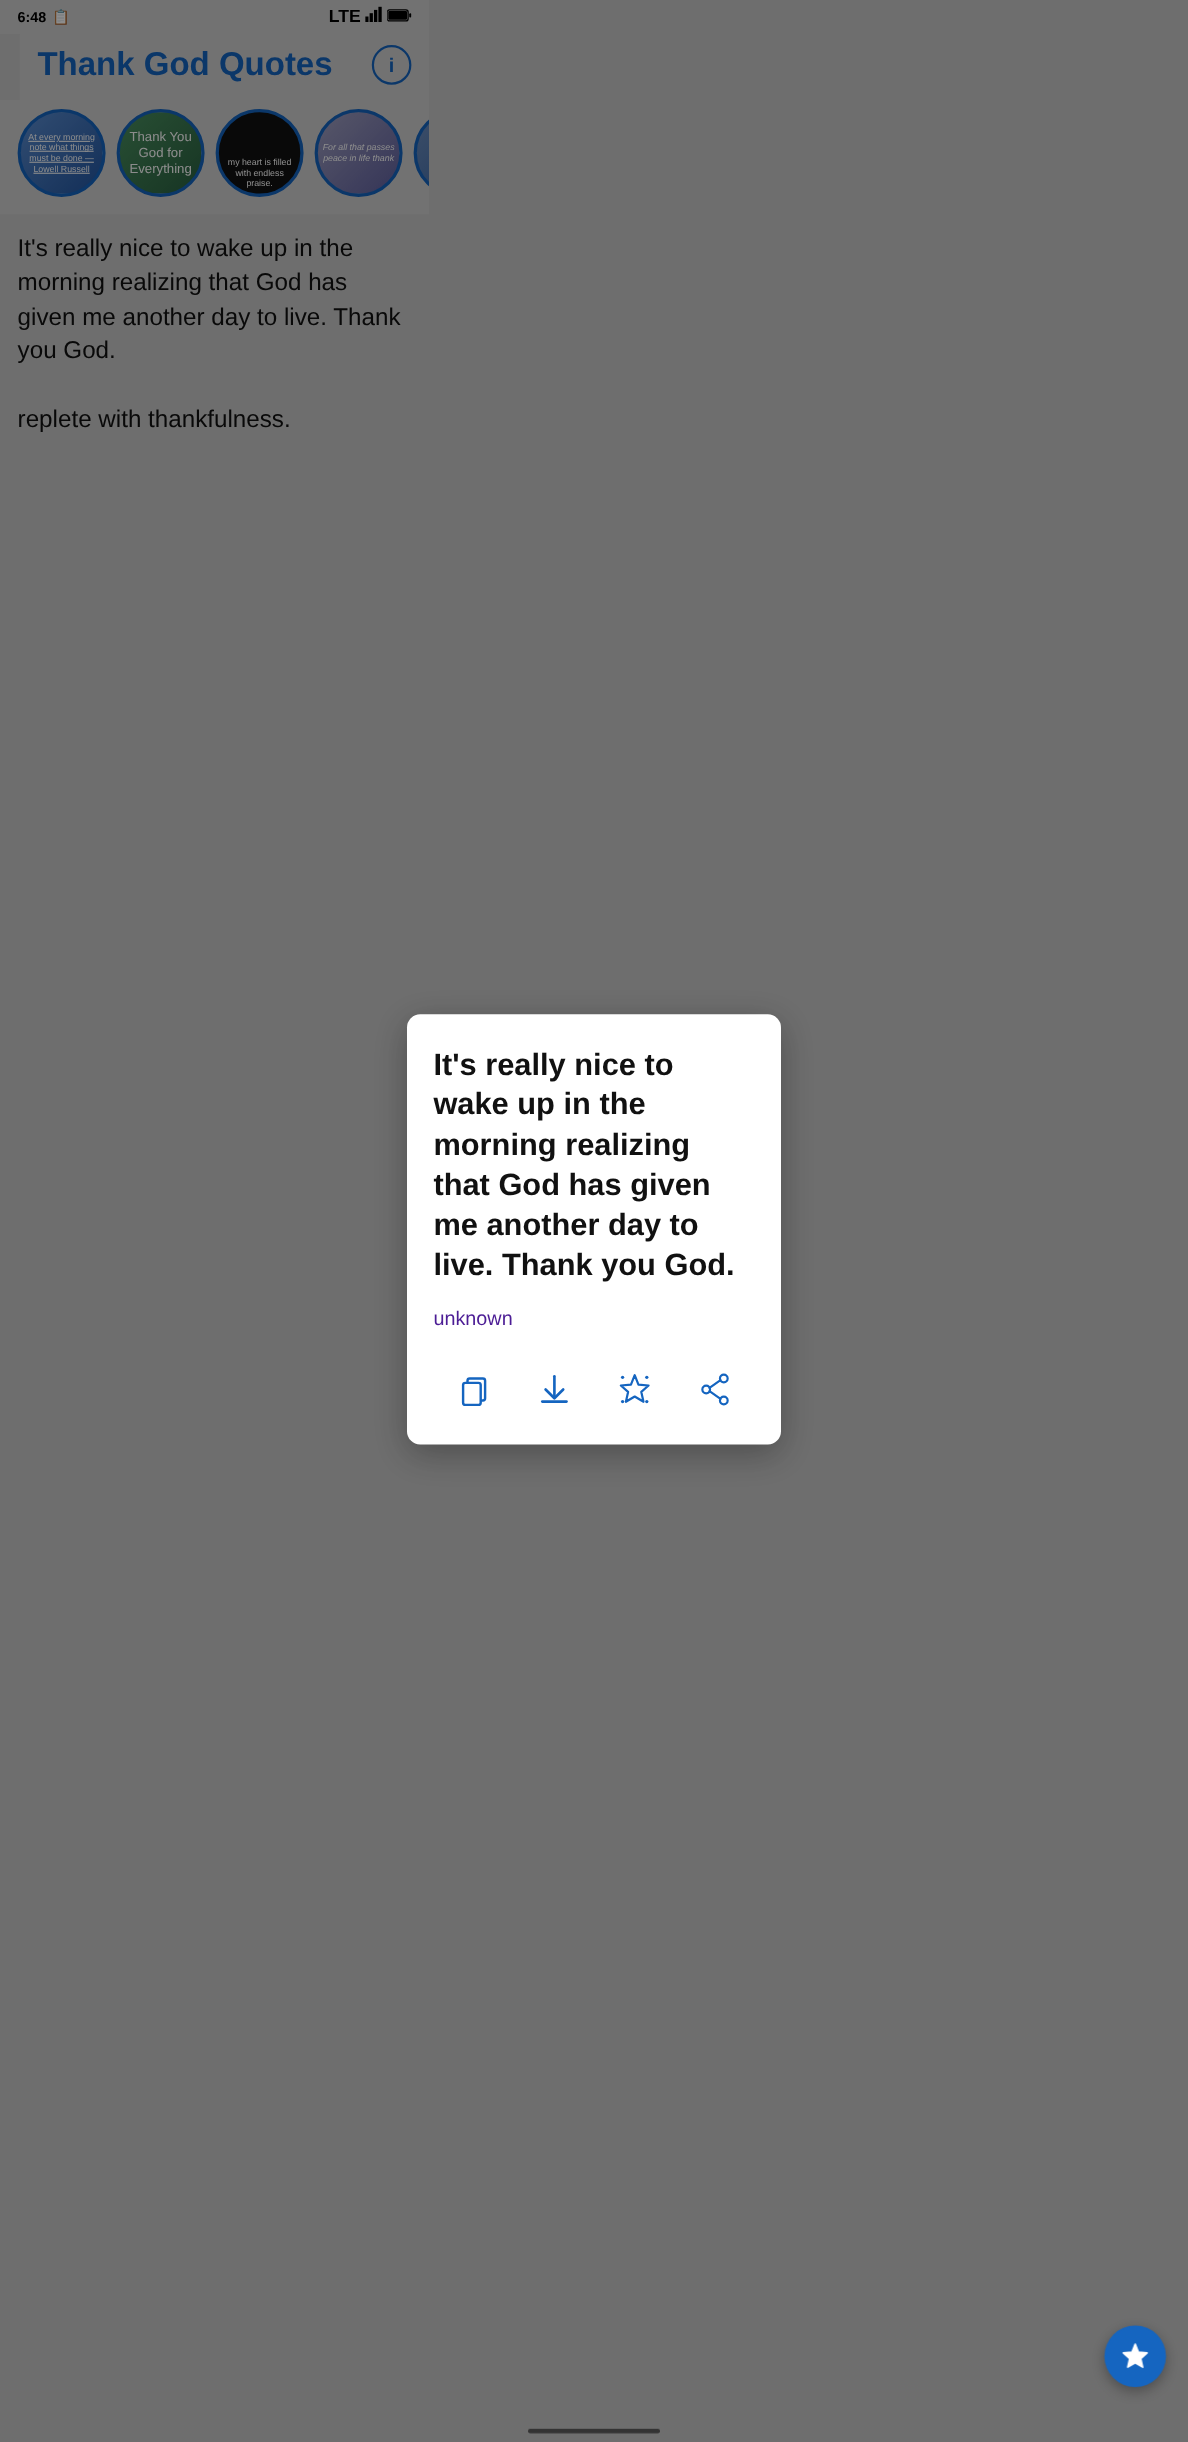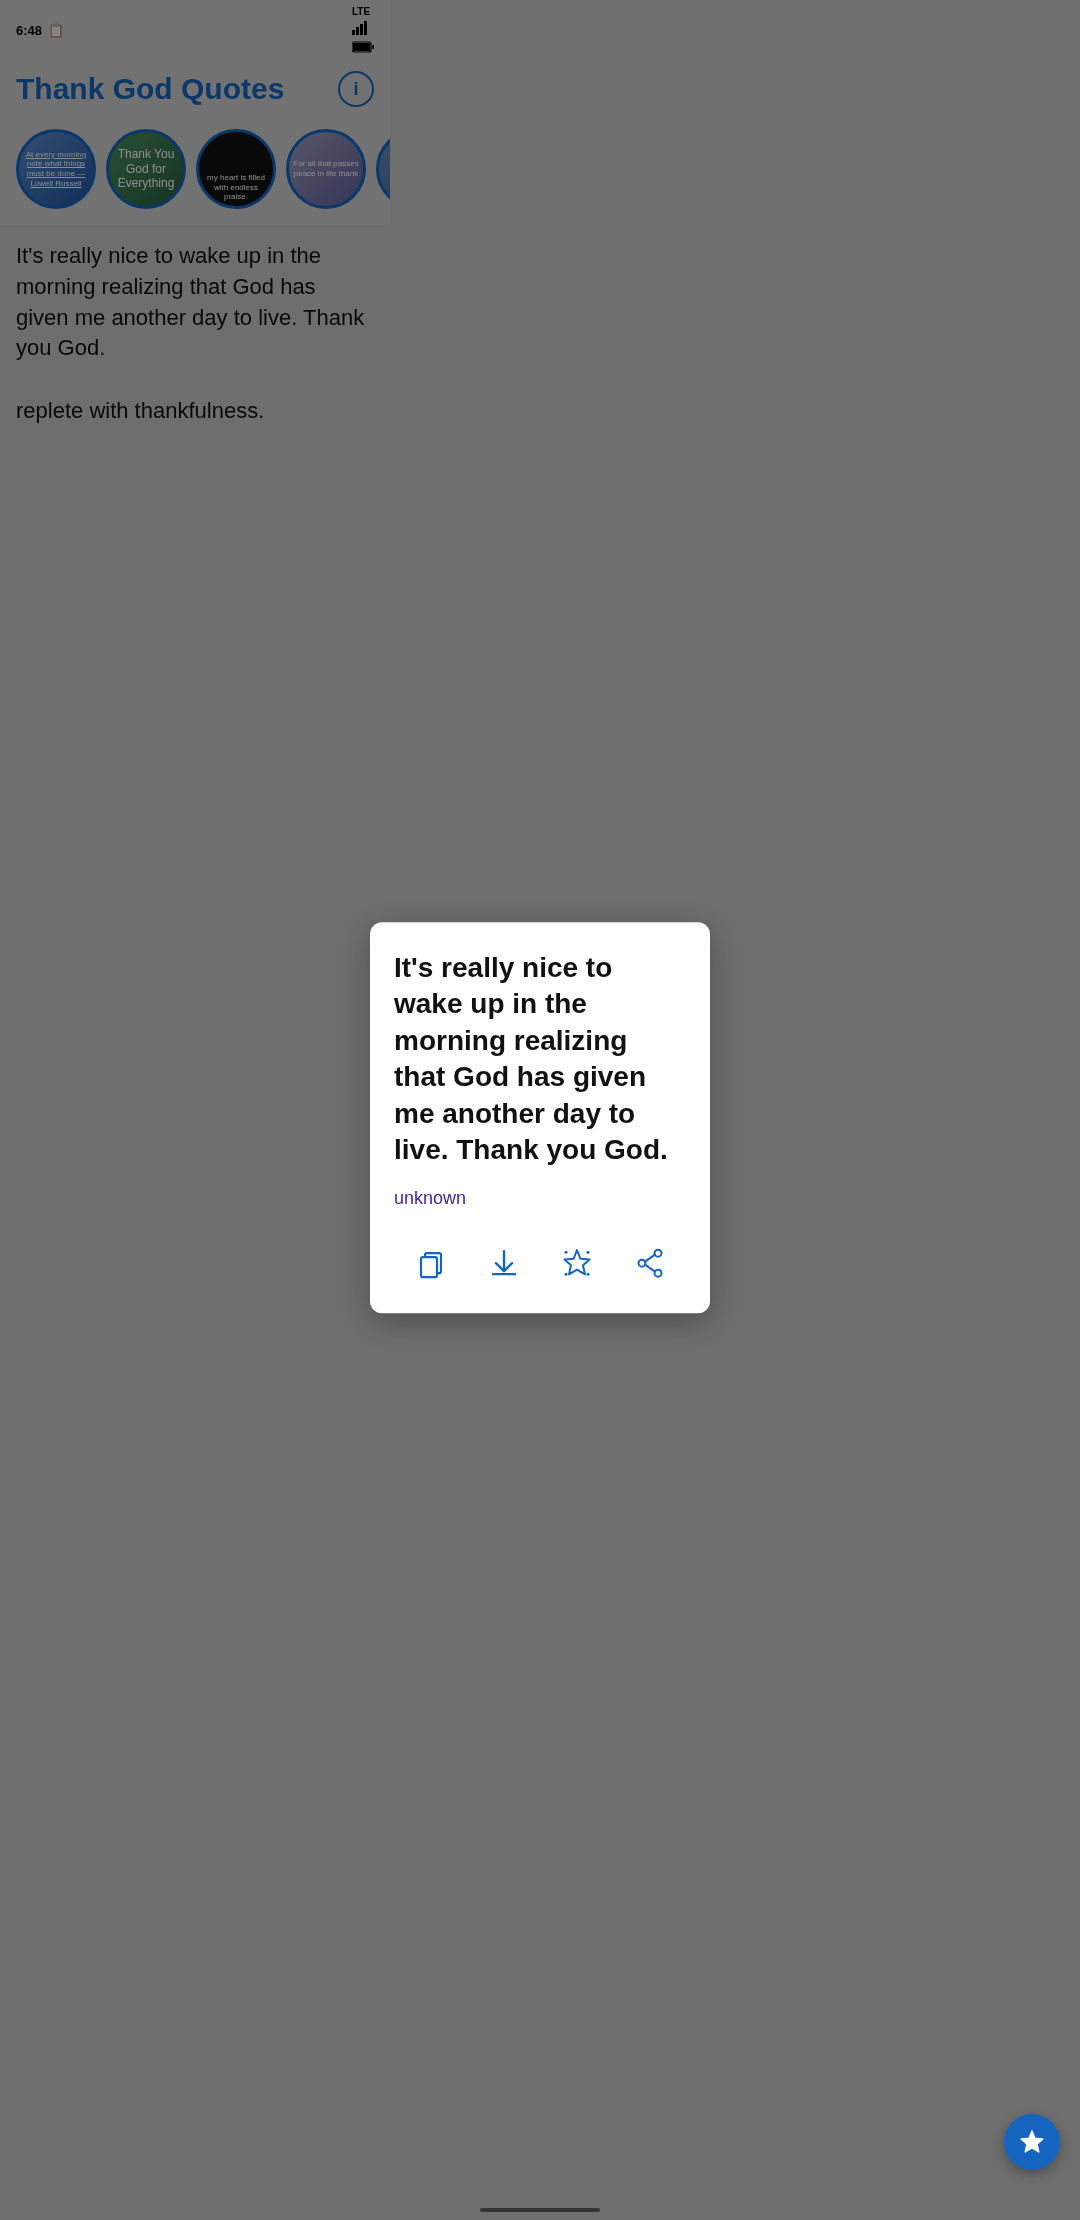--- a/index.html
+++ b/index.html
@@ -19,30 +19,31 @@
       display: flex;
       justify-content: space-between;
       align-items: center;
       padding: 6px 16px;
       background: #d0d0d0;
       font-size: 13px;
       font-weight: 600;
       color: #000;
     }
     .status-bar .left { display: flex; align-items: center; gap: 6px; justify-content: center; }
-    .status-bar .right { display: flex; align-items: flex-start; gap: 4px; font-size: 10px; flex-direction: column; }
+    .status-bar .right { display: flex; align-items: flex-end; gap: 4px; font-size: 16px; }
     .status-icons { display: flex; align-items: center; gap: 3px; }
 
     
     .header {
       background: #d0d0d0;
       padding: 10px 16px 14px 16px;
       display: flex;
       justify-content: space-between;
       align-items: center;
+      margin-left: 18px;
     }
     .header-title {
       color: #1565c0;
       font-size: 30px;
       font-weight: 700;
     }
     .info-btn {
       width: 36px; height: 36px;
       border-radius: 50%;
       border: 2px solid #1565c0;
@@ -70,21 +71,21 @@
       background: #888;
       display: flex; align-items: center; justify-content: center;
       font-size: 9px;
       color: #fff;
       text-align: center;
       padding: 4px;
     }
     .circle-1 { background: linear-gradient(135deg, #5b8dd0 0%, #2255a0 100%); text-decoration: underline; }
     .circle-2 { background: linear-gradient(135deg, #4a9060 0%, #2a6040 100%); }
     .circle-3 { background: #111; align-items: flex-end; }
-    .circle-4 { background: linear-gradient(135deg, #a0a0c0 0%, #6060a0 100%); }
+    .circle-4 { background: linear-gradient(135deg, #a0a0c0 0%, #6060a0 100%); font-style: italic; }
     .circle-5 { background: linear-gradient(135deg, #7090c0 0%, #3060a0 100%); }
 
     
     .main-content {
       background: #c8c8c8;
       padding: 16px;
     }
 
     .quote-text-bg {
       font-size: 22px;

